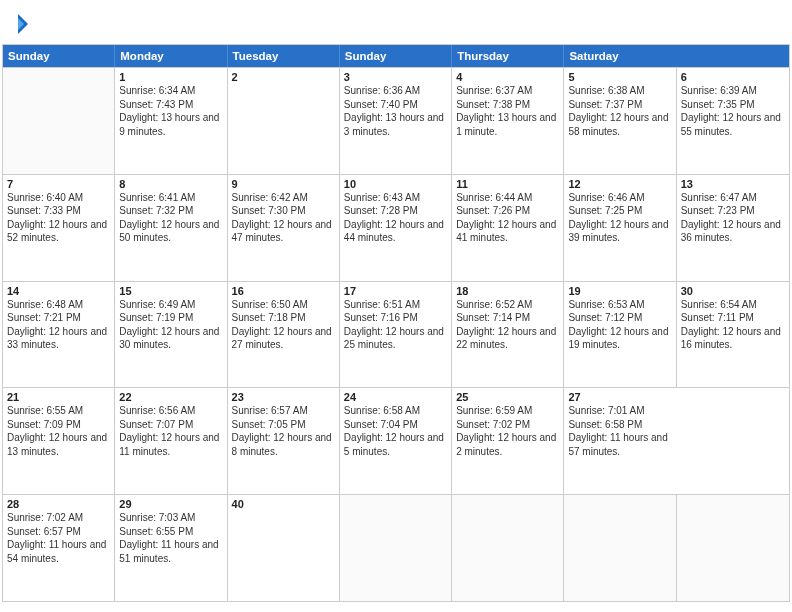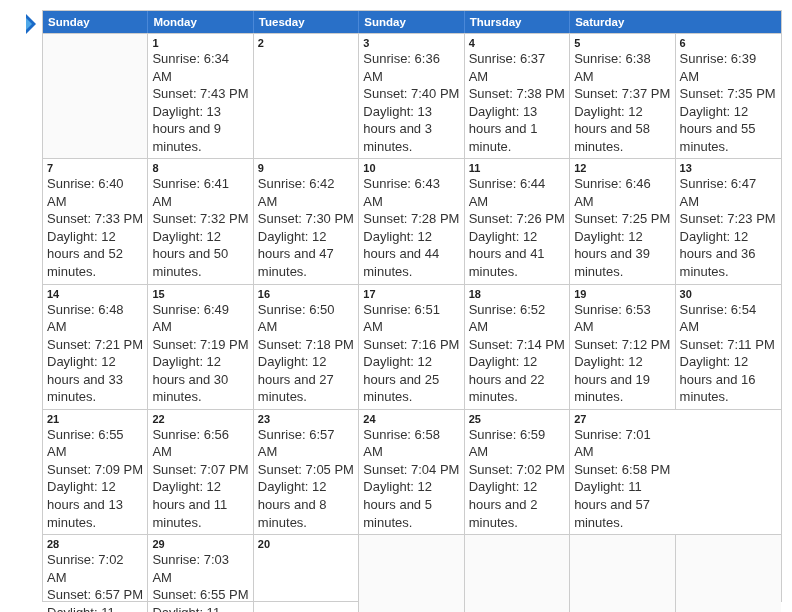--- a/index.html
+++ b/index.html
@@ -6,23 +6,23 @@
     body {
       width: 792px;
       height: 612px;
       font-family: Arial, sans-serif;
       background: #fff;
       overflow: hidden;
     }
     .page {
       width: 792px;
       height: 612px;
-      padding: 10px 10px;
-      display: flex;
-      flex-direction: row;
+      padding: 10px 2px;
+      display: flex;
+      flex-direction: column;
     }
     .header {
       display: flex;
       align-items: flex-start;
       justify-content: space-between;
       margin-bottom: 6px;
     }
     .logo {
       display: flex;
       align-items: center;
@@ -87,21 +87,21 @@
     .cal-cell:last-child { border-right: none; }
     .cal-cell.empty { background: #fafafa; }
     .day-num {
       font-size: 11px;
       font-weight: bold;
       color: #222;
       margin-bottom: 1px;
       display: block;
     }
     .cell-info {
-      font-size: 13px;
+      font-size: 10px;
       color: #333;
       line-height: 1.35;
     }
   </style>
 </head>
 <body>
 
 <div class="page">
   <div class="header">
     <div class="logo">
@@ -245,21 +245,21 @@
         <div class="cal-row">
           <div class="cal-cell">
             <span class="day-num">28</span>
             <div class="cell-info">Sunrise: 7:02 AM<br>Sunset: 6:57 PM<br>Daylight: 11 hours and 54 minutes.</div>
           </div>
           <div class="cal-cell">
             <span class="day-num">29</span>
             <div class="cell-info">Sunrise: 7:03 AM<br>Sunset: 6:55 PM<br>Daylight: 11 hours and 51 minutes.</div>
           </div>
           <div class="cal-cell">
-            <span class="day-num">20</span>
+            <span class="day-num">40</span>
           </div>
           <div class="cal-cell empty"></div>
           <div class="cal-cell empty"></div>
           <div class="cal-cell empty"></div>
           <div class="cal-cell empty"></div>
         </div>
       </div>
   </div>
 </div>
 

